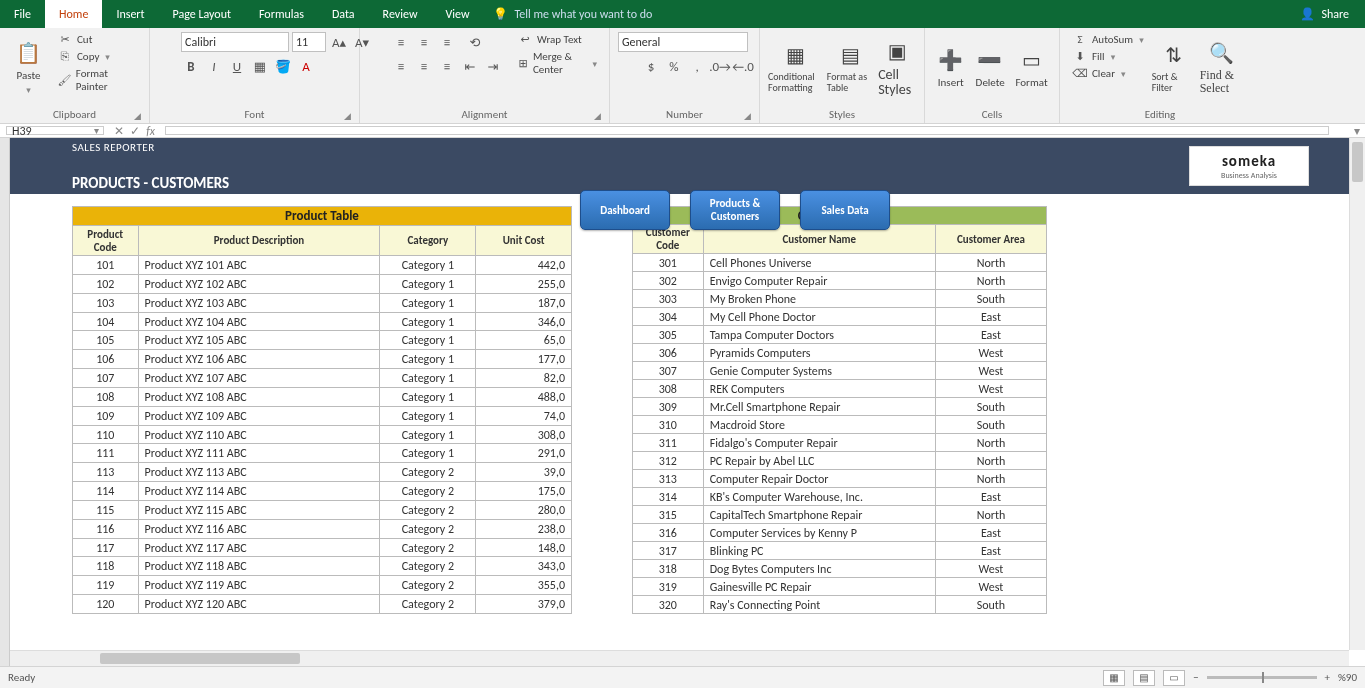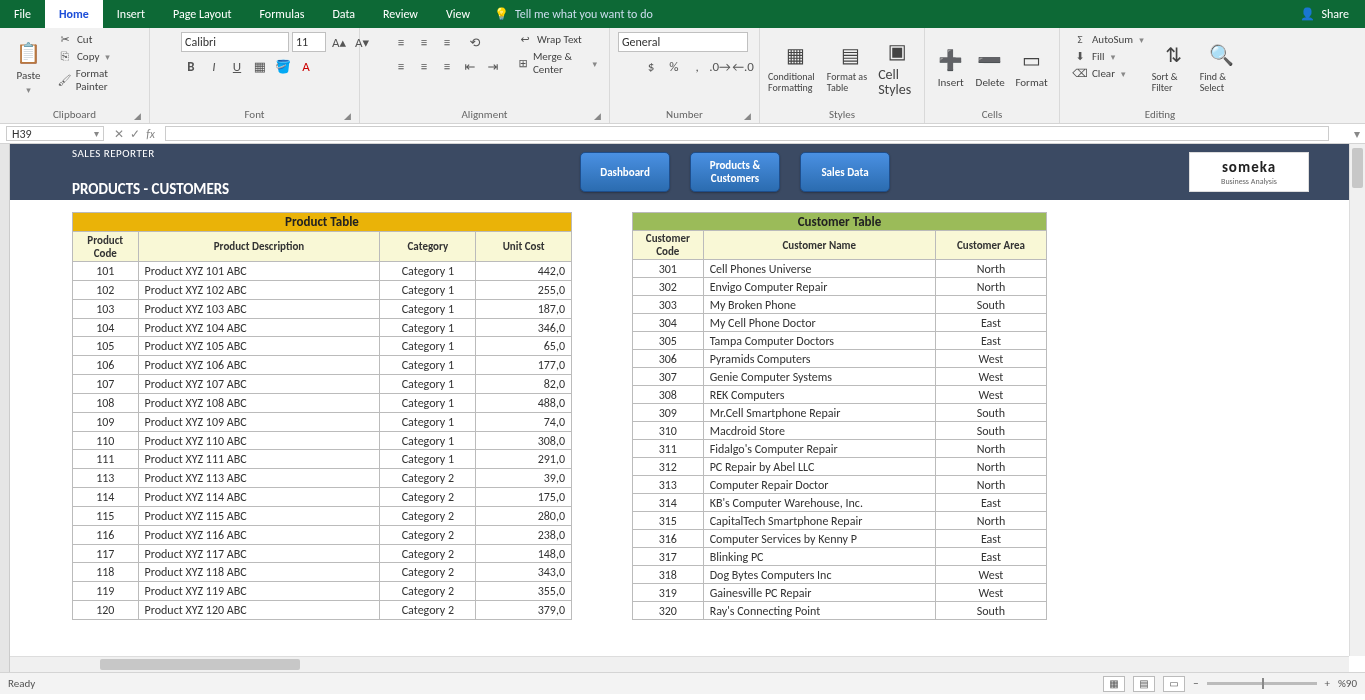--- a/index.html
+++ b/index.html
@@ -27,42 +27,42 @@
   
   .stack { display:flex; flex-direction:column; gap:2px; justify-content:center;}
   .mini { display:flex; align-items:center; gap:4px; font-size:11px; color:#444; cursor:pointer; padding:1px 4px;}
   .mini .ico { width:16px; text-align:center; color:#555; }
   
   .font-row { display:flex; gap:3px; align-items:flex-end;padding-left:23px;}
   .combo { background:#fff; border:1px solid #c0c0c0; height:20px; font-size:12px; padding:0 3px; display:flex; align-items:center;}
   .sq { width:20px;height:20px; border:1px solid transparent; display:flex;align-items:center;justify-content:center; cursor:pointer; color:#555; font-size:13px;}
   
   
-  .fbar { height: 20px; border-bottom:1px solid #d4d4d4; display:flex; align-items:stretch; background:#fff;}
+  .fbar { height: 14px; border-bottom:1px solid #d4d4d4; display:flex; align-items:stretch; background:#fff;}
   .namebox { width:98px; border:1px solid #ccc; margin:2px 2px 2px 6px; padding:0 5px; display:flex; align-items:center; font-size:12px; position:relative;}
   .namebox::after{content:"▾"; position:absolute; right:4px; color:#888; font-size:10px;}
   .fx-btns { display:flex; align-items:center; gap:6px; padding:0 8px; color:#888;}
   .fx-input { flex:1; border:1px solid #ccc; margin:2px 20px 2px 2px; padding:0 6px; display:flex; align-items:center;}
   
   
   .sheet-wrap { height: calc(700px - 28px - 96px - 26px - 22px); position:relative; background:#fff; overflow:hidden;}
   .gray-gutter-left{position:absolute;left:0;top:0;bottom:0;width:10px;background:#e6e6e6;border-right:1px solid #ccc;}
   .scroll-v{position:absolute;right:0;top:0;bottom:16px;width:16px;background:#f0f0f0;border-left:1px solid #ddd;}
   .scroll-v .thumb{position:absolute;left:2px;right:2px;top:4px;height:40px;background:#c7c7c7;border-radius:2px;}
   .scroll-h{position:absolute;left:10px;right:16px;bottom:0;height:16px;background:#f0f0f0;border-top:1px solid #ddd;}
   .scroll-h .thumb{position:absolute;top:2px;bottom:2px;left:90px;width:200px;background:#c7c7c7;border-radius:2px;}
   
   .canvas{position:absolute; left:10px; top:0; right:16px; bottom:16px; overflow:hidden;}
   
   .header-bar { background:#3b4a63; color:#fff; height:56px; display:flex; align-items:center; padding:0 0 0 62px; position:relative;}
   .hdr-left{display:flex; flex-direction:column; gap:20px;}
   .hdr-title{font-size:11px; letter-spacing:0.5px;}
   .hdr-sub{font-size:15px; font-weight:bold;}
   .nav-btns{position:absolute; left:570px; top:8px; display:flex; gap:20px;}
-  .nav-btn{ width:90px; height:40px; border-radius:5px; background:linear-gradient(#4a90e2,#2b6cb0); border:1px solid #1e4e8c; color:#fff; font-size:11px; font-weight:bold; display:flex; align-items:center; justify-content:center; text-align:center; padding:0 6px; cursor:pointer; box-shadow:0 1px 2px rgba(0,0,0,.3);}
+  .nav-btn{ width:90px; height:40px; border-radius:5px; background:linear-gradient(#4a90e2,#2b6cb0); border:1px solid #1e4e8c; color:#fff; font-size:11px; font-weight:bold; display:flex; align-items:center; justify-content:center; text-align:center; padding:0 6px; cursor:pointer; box-shadow:0 1px 2px rgba(0,0,0,.3);margin-top:44px;}
   .logo-box{position:absolute; right:40px; top:8px; width:120px; height:40px; background:#fff; display:flex;flex-direction:column; align-items:center; justify-content:center; border:1px solid #ddd;}
   .logo-box .l1{font-size:15px;font-weight:bold;letter-spacing:1px;color:#222;}
   .logo-box .l2{font-size:8px;color:#666;}
   
   .tables-row{ padding:12px 0 0 62px; display:flex; gap:60px; }
   table.data{ border-collapse:collapse; font-size:12px; }
   table.data th, table.data td{ border:1px solid #bbb; padding:1px 6px; height:18px; }
   .title-row th{ background:#eab308; color:#222; font-weight:bold; text-align:center; font-size:13px; height:22px;}
   .title-row.green th{ background:#9bbb59; }
   .hdr-row th{ background:#f9f8d6; font-weight:bold; text-align:center; font-size:11px; height:30px;}
@@ -75,21 +75,21 @@
   .view-btn{width:22px;height:16px;border:1px solid #bbb;display:flex;align-items:center;justify-content:center;font-size:10px;cursor:pointer;background:#fff;}
   .zoom-slider{width:110px;height:3px;background:#bbb;position:relative;}
   .zoom-slider::before{content:"";position:absolute;left:50%;top:-4px;width:2px;height:11px;background:#888;}
 </style>
 </head>
 <body>
 
 <div class="titlebar">
   <div class="tabs">
     <div class="tab file">File</div>
-    <div class="tab active" style="background:#fff;color:#1d4ed8;font-weight:bold;">Home</div>
+    <div class="tab active" style="background:#fff;color:#c2410c;">Home</div>
     <div class="tab">Insert</div>
     <div class="tab">Page Layout</div>
     <div class="tab">Formulas</div>
     <div class="tab">Data</div>
     <div class="tab">Review</div>
     <div class="tab">View</div>
     <div class="tell-me">
       <span>💡</span>
       <span>Tell me what you want to do</span>
     </div>
@@ -253,21 +253,21 @@
             <span>Clear</span>
             <span style="font-size:9px;color:#888;margin-left:2px;">▾</span>
           </div>
       </div>
       <div class="big-btn" style="width:44px;">
           <div class="ico">⇅</div>
           <span style="font-size:10px;line-height:1.1;">Sort &amp; Filter</span>
         </div>
       <div class="big-btn" style="width:44px;">
           <div class="ico">🔍</div>
-          <span style="font-size:10px;line-height:1.1;">Find &amp; Select</span>
+          <span style="font-size:12px;line-height:1.1;font-family:Liberation Serif, serif;">Find &amp; Select</span>
         </div>
     </div>
     <div class="group-label">Editing</div>
   </div>
 </div>
 
 <div class="fbar">
   <div class="namebox">H39</div>
   <div class="fx-btns">
     <span>✕</span>

